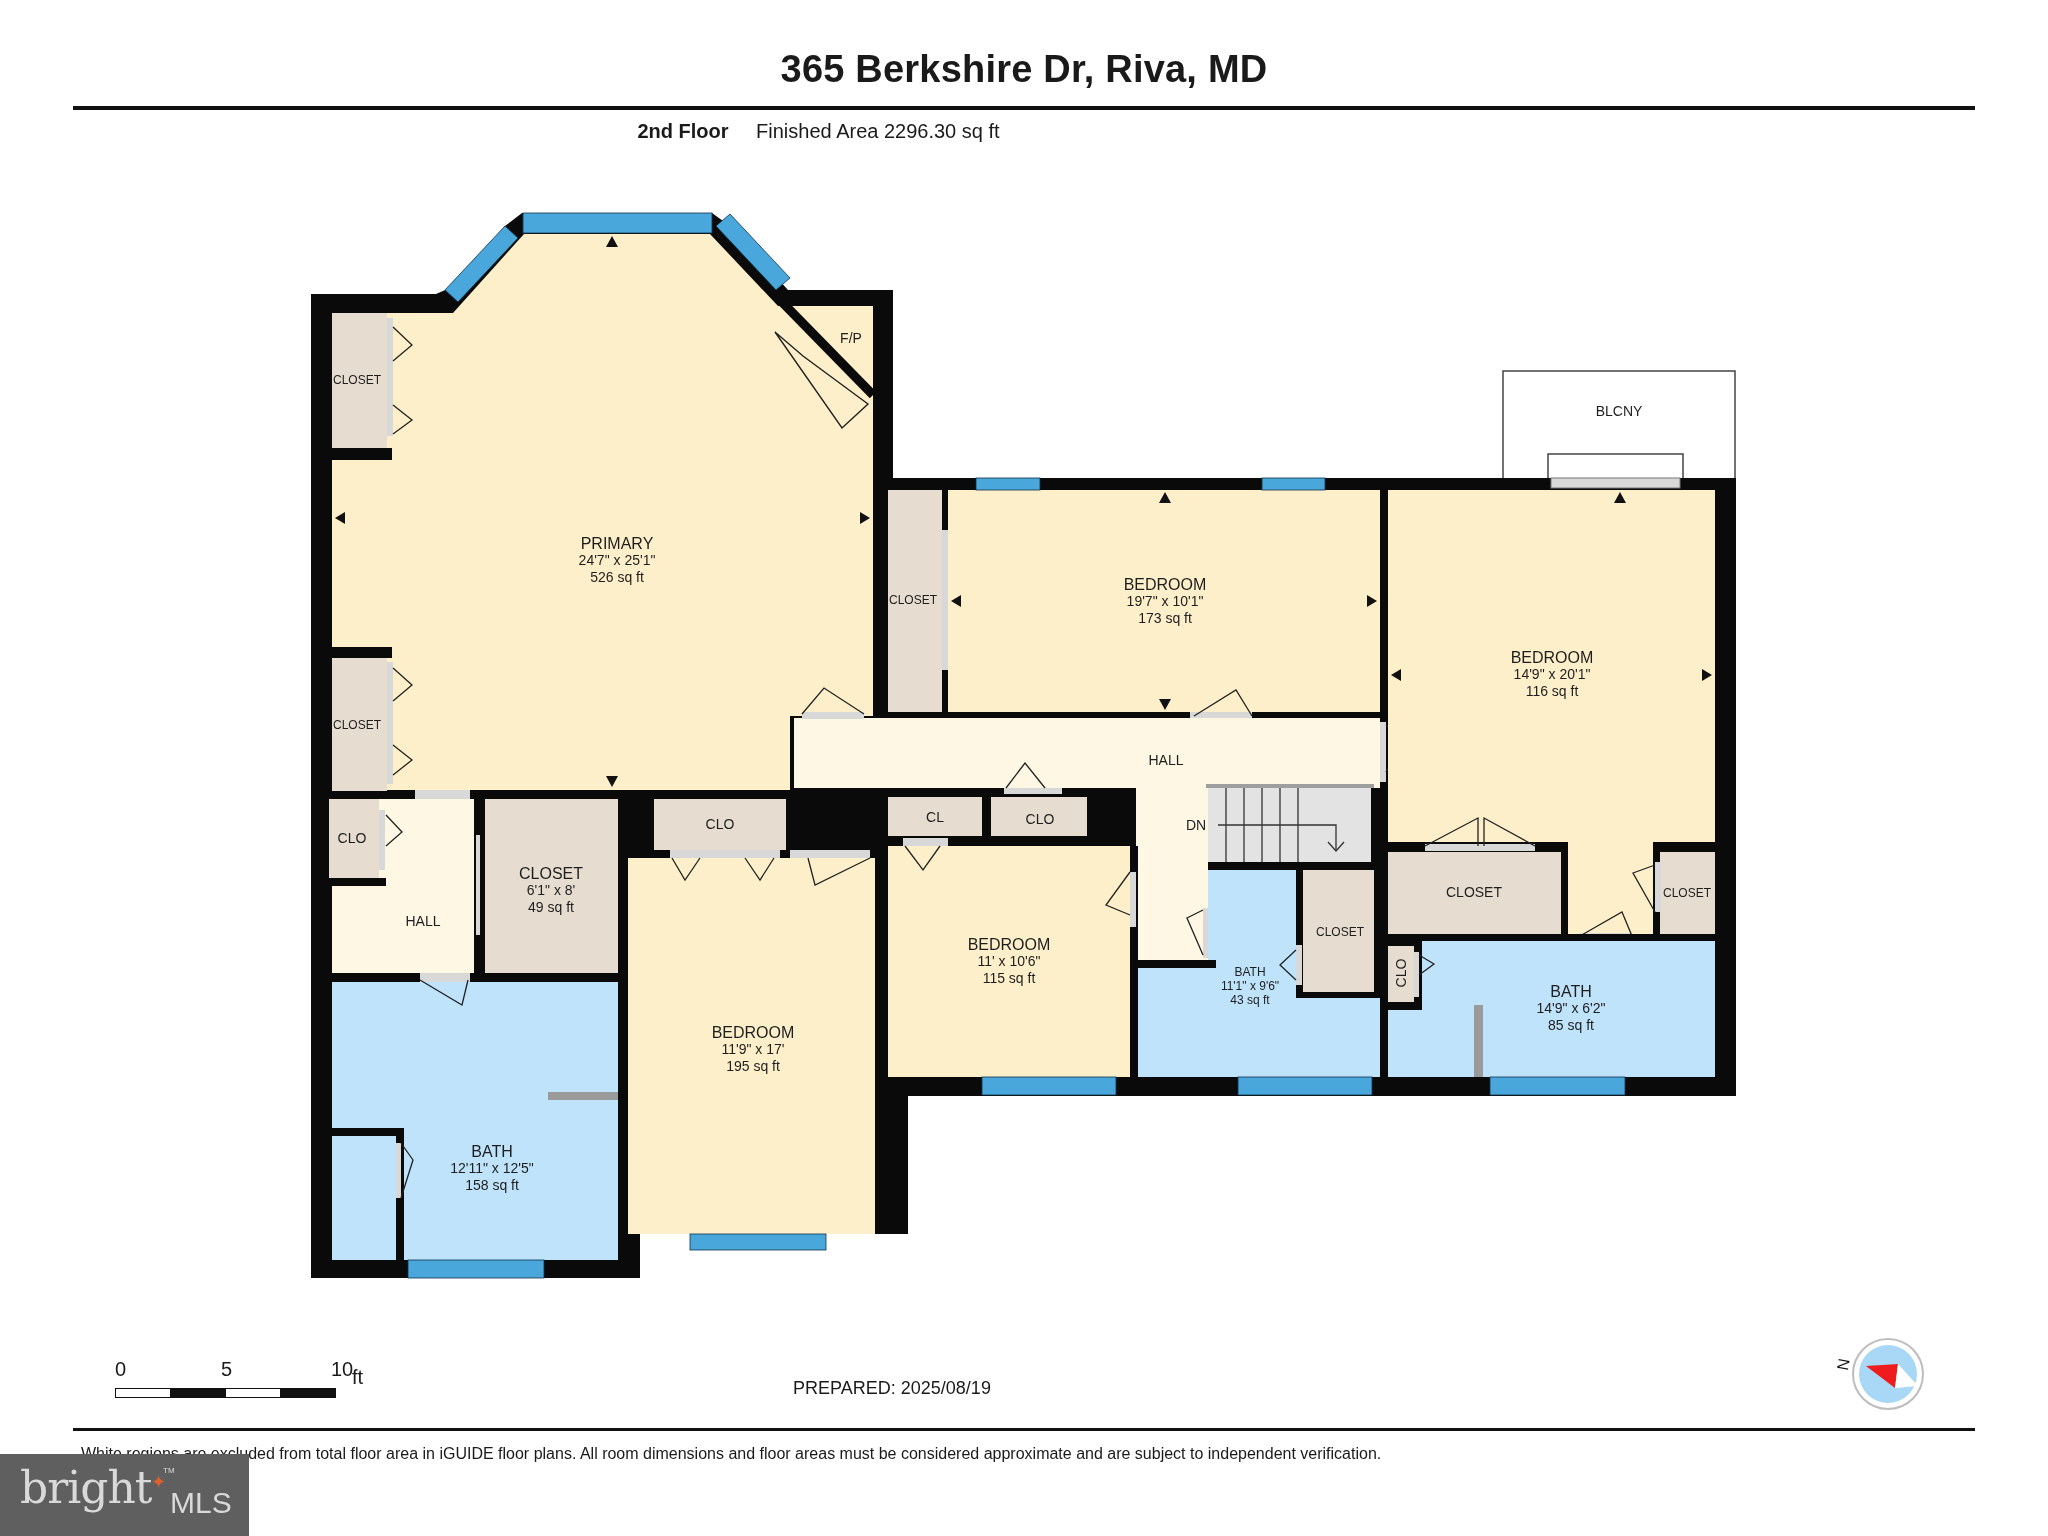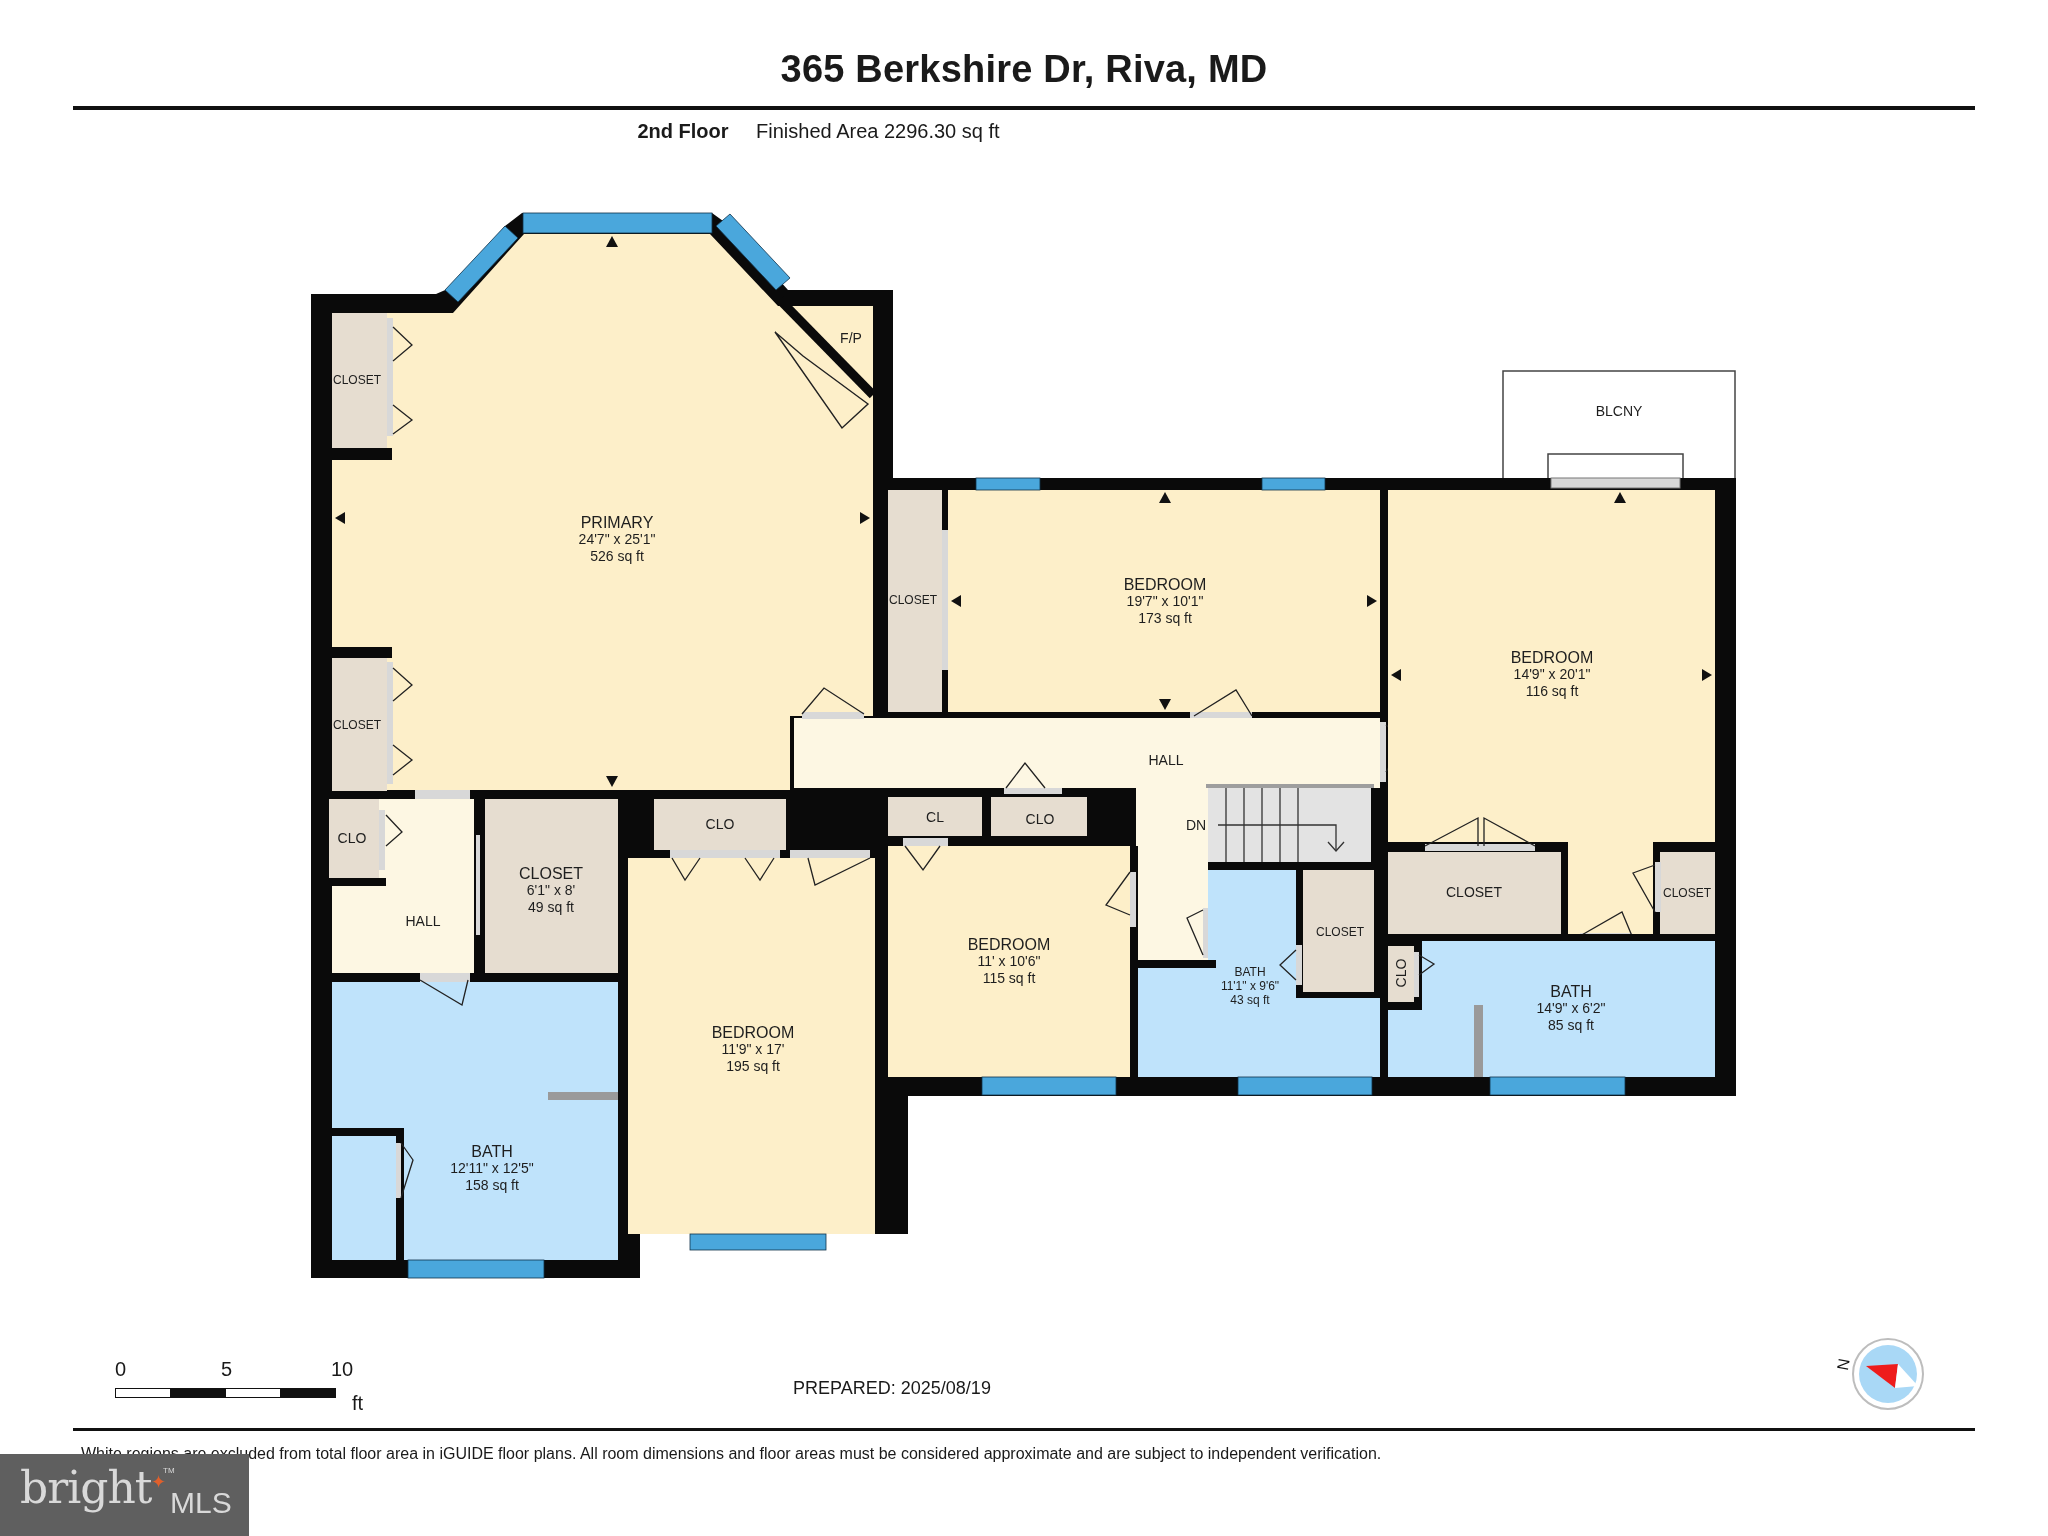--- a/index.html
+++ b/index.html
@@ -191,21 +191,21 @@
     <polygon points="1165,492 1159,503 1171,503"></polygon>
       <polygon points="1165,710 1159,699 1171,699"></polygon>
     <polygon points="951,601 961,595 961,607"></polygon>
       <polygon points="1377,601 1367,595 1367,607"></polygon>
     <polygon points="1620,492 1614,503 1626,503"></polygon>
     <polygon points="1391,675 1401,669 1401,681"></polygon>
       <polygon points="1712,675 1702,669 1702,681"></polygon>
   </g>
 </svg>
 
-<div class="lbl md" style="left:617px;top:539px;">
+<div class="lbl md" style="left:617px;top:560px;">
   <span class="n">PRIMARY</span>
   <span style="display:block">24'7" x 25'1"</span>
   <span style="display:block">526 sq ft</span>
 </div>
 <div class="lbl" style="left:851px;top:338px;">F/P</div>
 <div class="lbl sm" style="left:357px;top:380px;">CLOSET</div>
 <div class="lbl sm" style="left:357px;top:725px;">CLOSET</div>
 <div class="lbl md" style="left:352px;top:838px;">CLO</div>
 <div class="lbl md" style="left:423px;top:921px;">HALL</div>
 <div class="lbl md" style="left:551px;top:890px;">
@@ -261,21 +261,21 @@
 </div>
 
 <div class="abs scale">
   <span class="num" style="left:0;">0</span>
   <span class="num" style="left:106px;">5</span>
   <span class="num" style="left:216px;">10</span>
   <div class="bar" style="left:0;width:54px;background:#fff;"></div>
   <div class="bar" style="left:55px;width:54px;background:#111;"></div>
   <div class="bar" style="left:110px;width:54px;background:#fff;"></div>
   <div class="bar" style="left:165px;width:54px;background:#111;"></div>
-  <span class="num" style="left:237px;top:34px;">ft</span>
+  <span class="num" style="left:237px;top:8px;">ft</span>
 </div>
 
 <div class="abs prepared">PREPARED: 2025/08/19</div>
 
 <svg class="abs" style="left:1832px;top:1336px;" width="100" height="76" viewBox="0 0 100 76">
   <circle cx="56" cy="38" r="35" fill="#fff" stroke="#bdbdbd" stroke-width="2"></circle>
   <circle cx="56" cy="38" r="29" fill="#a9d8f6"></circle>
   <polygon points="34,30 66,28 63,52" fill="#ee1c1c"></polygon>
   <polygon points="66,28 86,50 63,52" fill="#ffffff"></polygon>
   <text x="5" y="34" font-family="Liberation Sans, sans-serif" font-size="16" fill="#111" transform="rotate(-80 11 28)">N</text>

